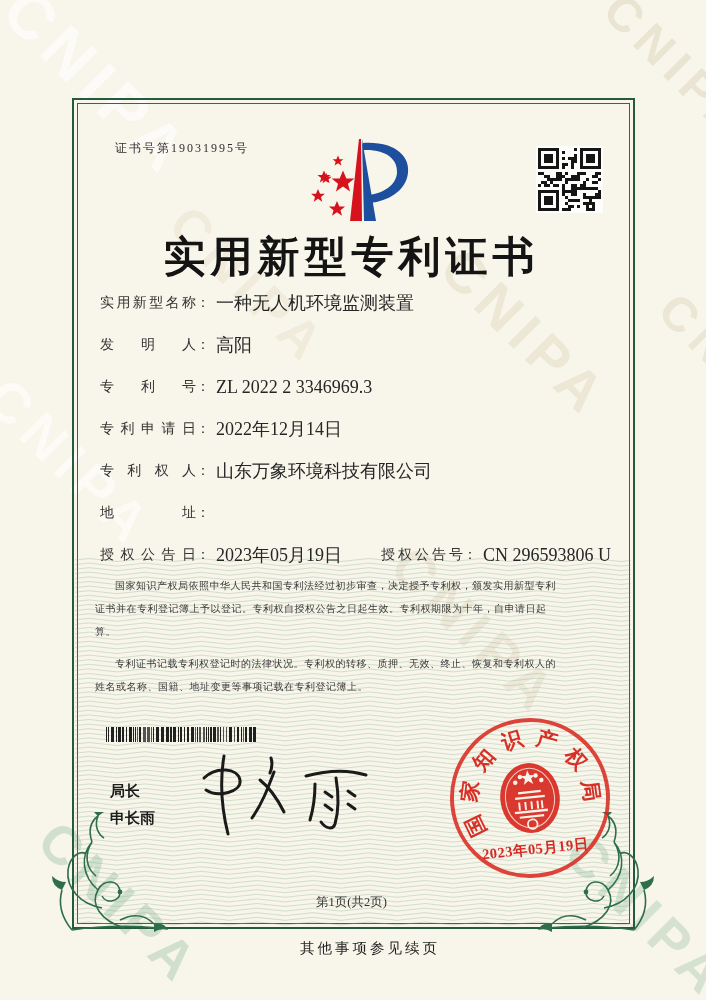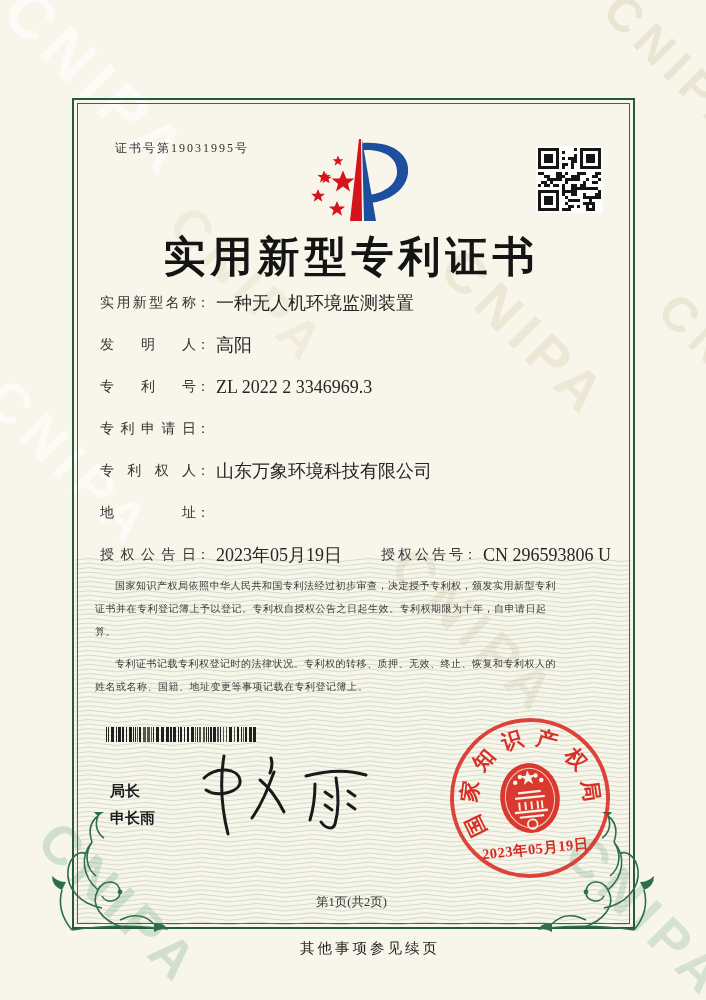--- a/index.html
+++ b/index.html
@@ -341,20 +341,21 @@
 
     <div class="f-row">
       <span class="f-label">专利号</span>
       <span class="f-colon">：</span>
       <span class="f-value">ZL 2022 2 3346969.3</span>
     </div>
 
     <div class="f-row">
       <span class="f-label">专利申请日</span>
       <span class="f-colon">：</span>
+      <span class="f-value">2022年12月14日</span>
     </div>
 
     <div class="f-row">
       <span class="f-label">专利权人</span>
       <span class="f-colon">：</span>
       <span class="f-value">山东万象环境科技有限公司</span>
     </div>
 
     <div class="f-row">
       <span class="f-label">地址</span>

